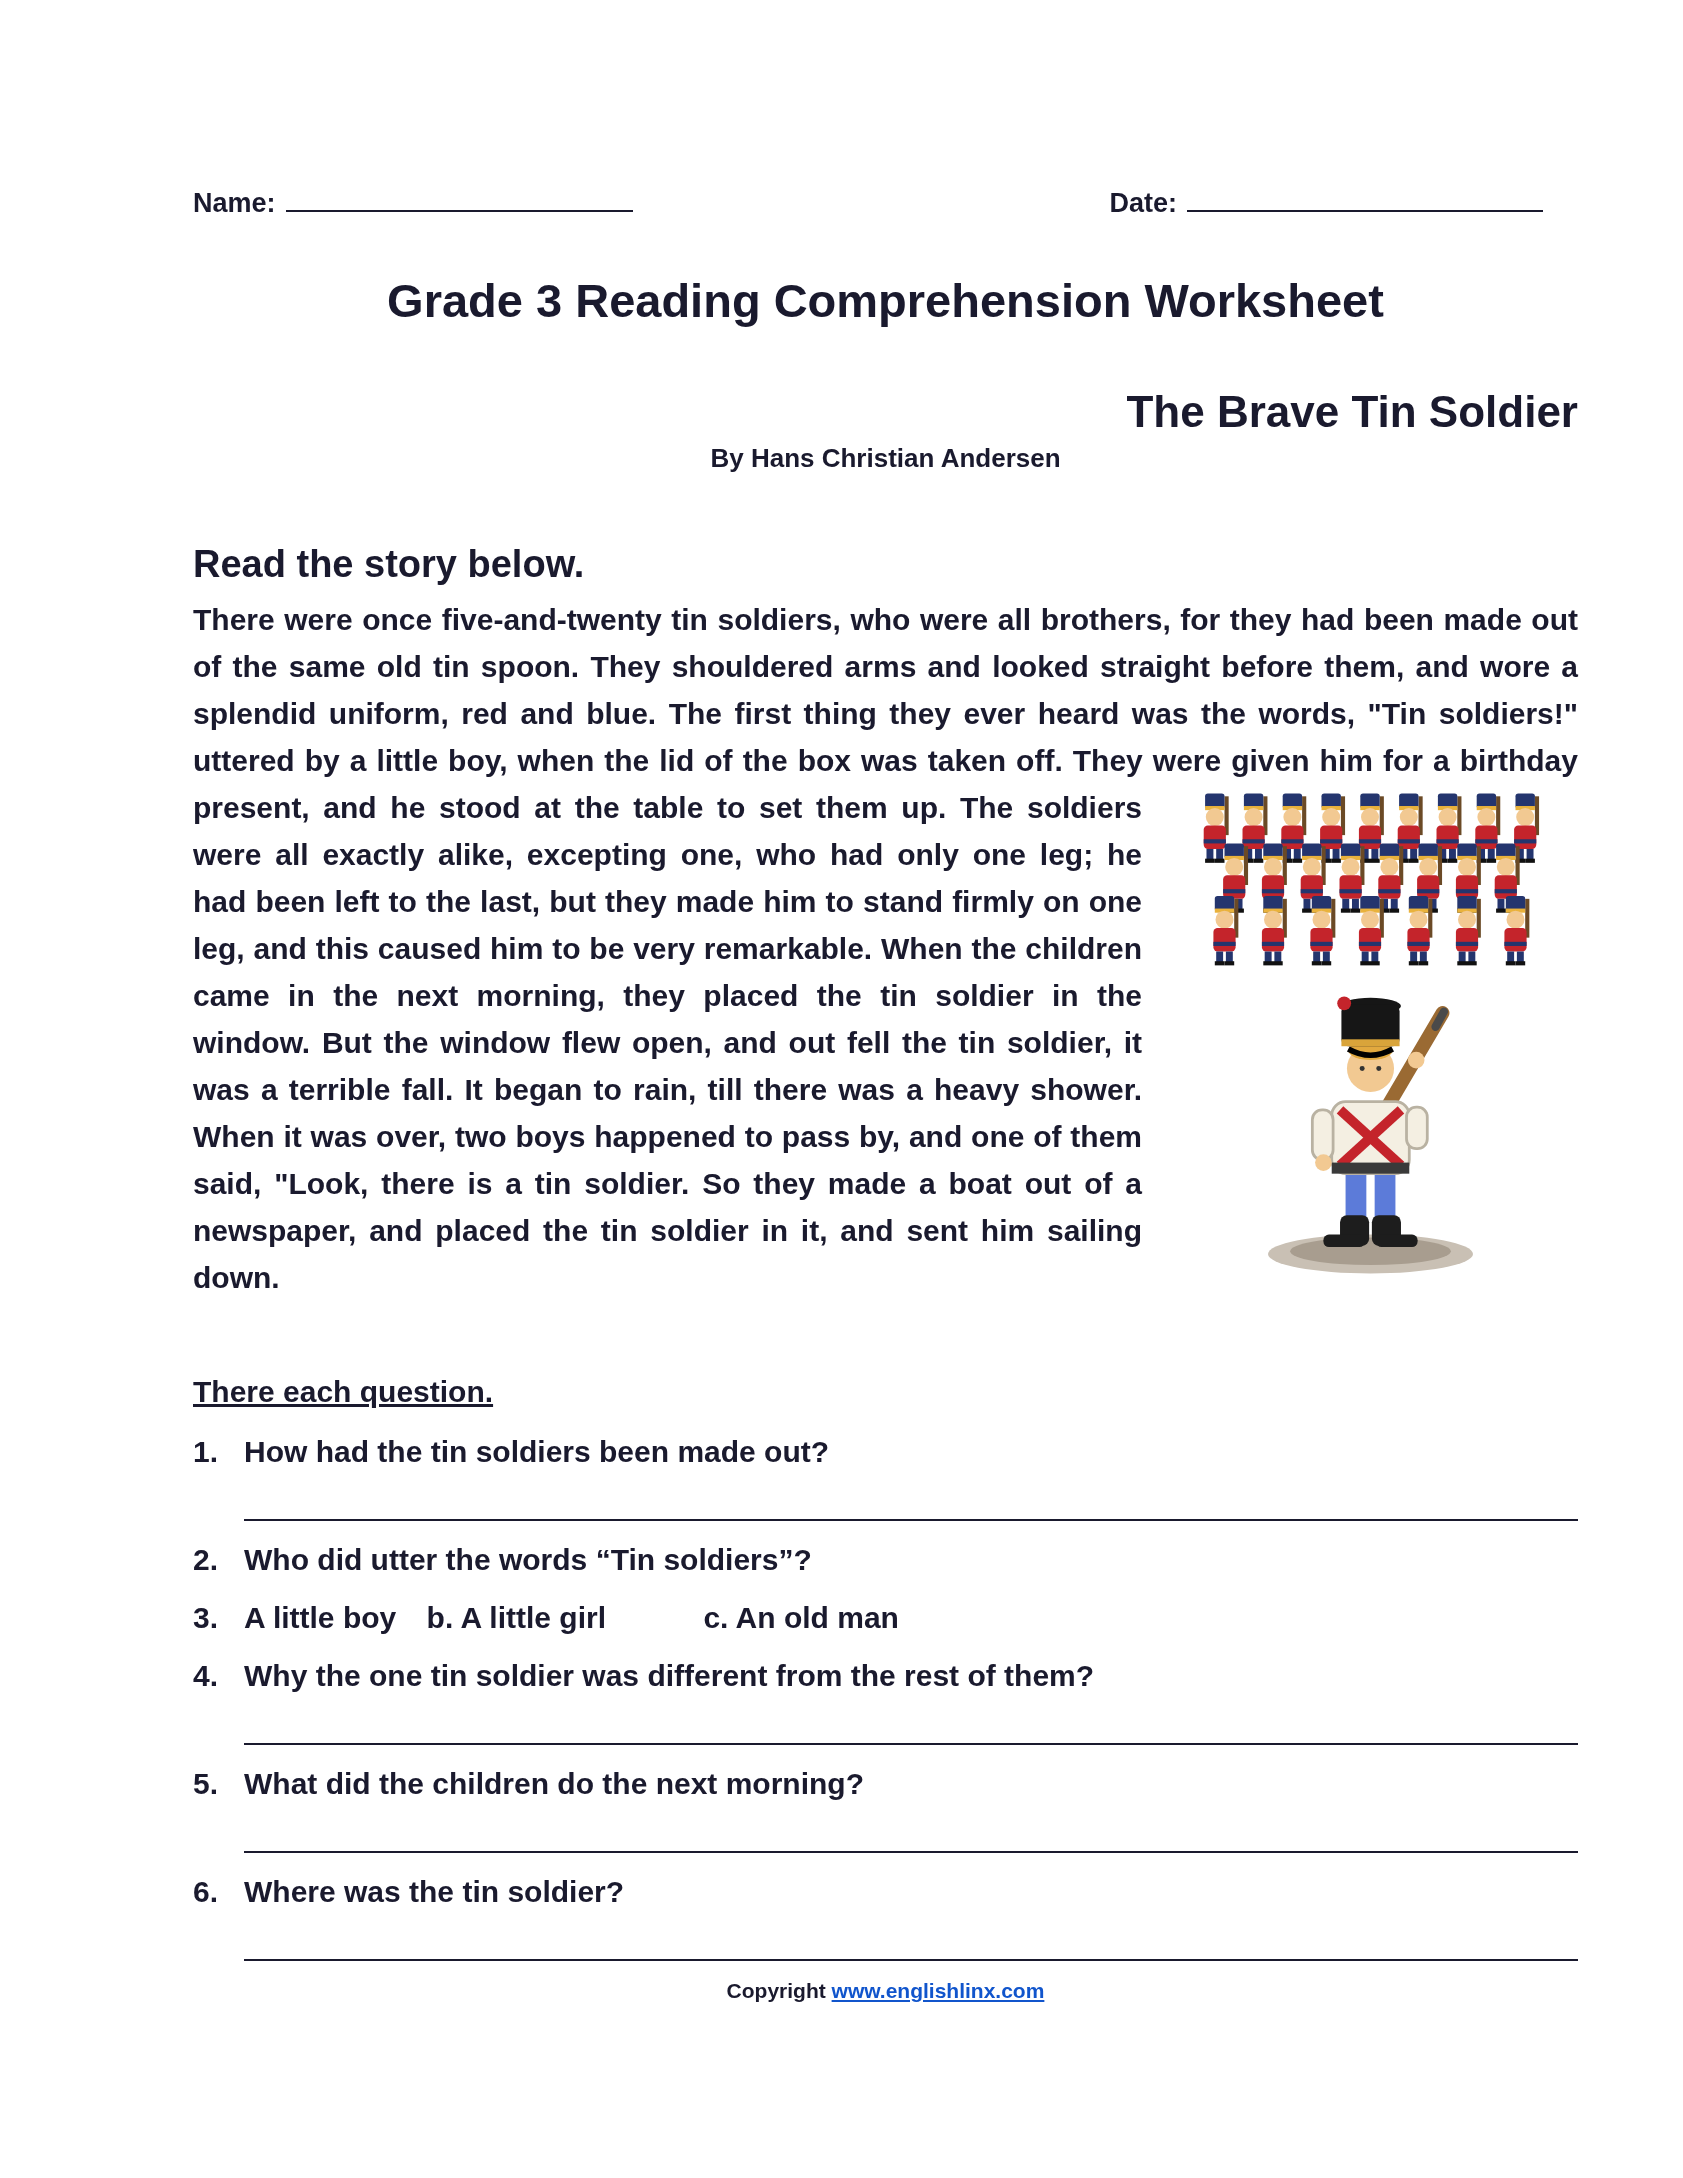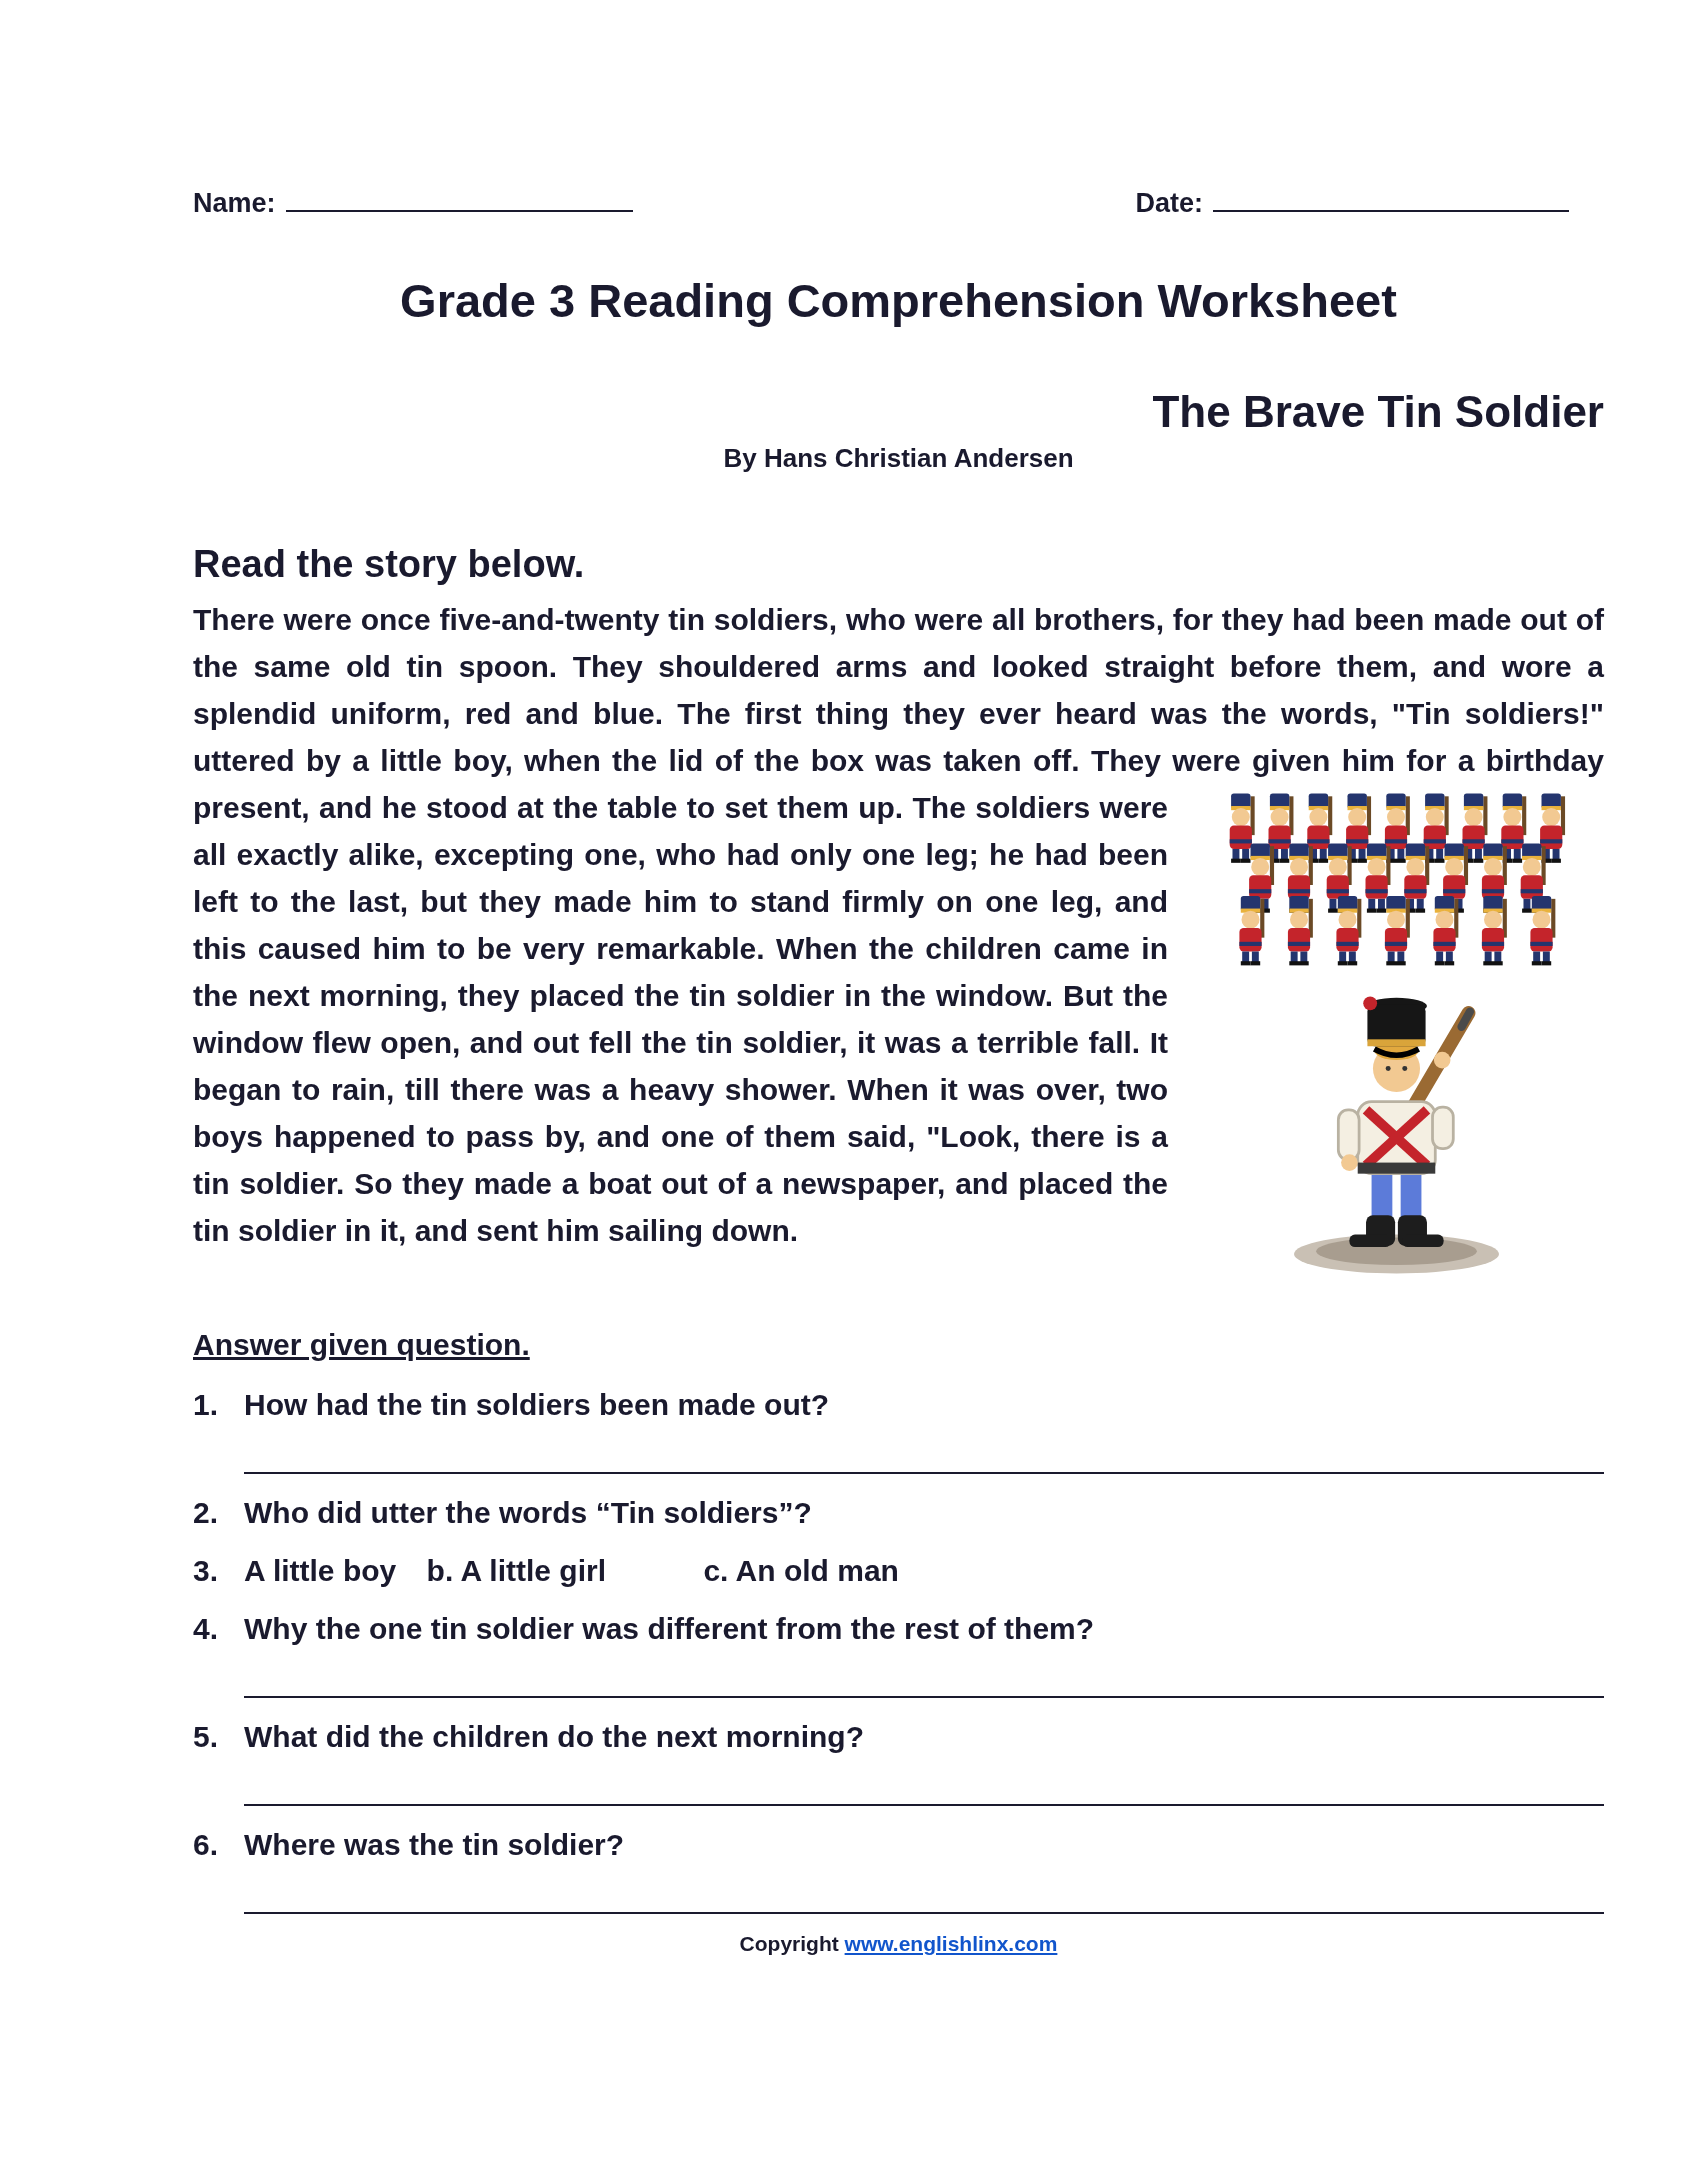--- a/index.html
+++ b/index.html
@@ -6,21 +6,21 @@
   body {
     width: 1683px;
     height: 2178px;
     background: #ffffff;
     font-family: "Liberation Sans", sans-serif;
     font-weight: bold;
     color: #1a1a2e;
     position: relative;
   }
   .page {
-    padding: 183px 79px 0 193px;
+    padding: 183px 105px 0 193px;
     box-sizing: border-box;
   }
   
   .name-row {
     display: flex;
     justify-content: space-between;
     align-items: flex-end;
     font-size: 27px;
     margin-bottom: 54px;
   }
@@ -204,21 +204,21 @@
         <circle cx="106" cy="58" r="1.8" fill="#333333"></circle>
 
         <ellipse cx="100" cy="13" rx="22" ry="6" fill="#161616"></ellipse>
         <rect x="79" y="12" width="42" height="30" rx="5" fill="#161616"></rect>
         <rect x="79" y="37" width="42" height="5" fill="#d9a43a"></rect>
         <circle cx="81" cy="11" r="5" fill="#c4242b"></circle>
         <path d="M84 44 q16 9 32 0" stroke="#000000" stroke-width="4" fill="none"></path>
       </svg>
     </span><span>present, and he stood at the table to set them up. The soldiers were all exactly alike, excepting one, who had only one leg; he had been left to the last, but they made him to stand firmly on one leg, and this caused him to be very remarkable. When the children came in the next morning, they placed the tin soldier in the window. But the window flew open, and out fell the tin soldier, it was a terrible fall.  It began to rain, till there was a heavy shower. When it was over, two boys happened to pass by, and one of them said, "Look, there is a tin soldier. So they made a boat out of a newspaper, and placed the tin soldier in it, and sent him sailing down.</span></p>
 
-  <p class="answer-heading">Answer given question.</p>
+  <p class="answer-heading">There each question.</p>
 
   <div class="question-row">
     <span class="q-num">1.</span>
     <span class="q-text">How had the tin soldiers been made out?</span>
   </div>
   <div class="answer-line"></div>
 
   <div class="question-row">
     <span class="q-num">2.</span>
     <span class="q-text">Who did utter the words “Tin soldiers”?</span>

